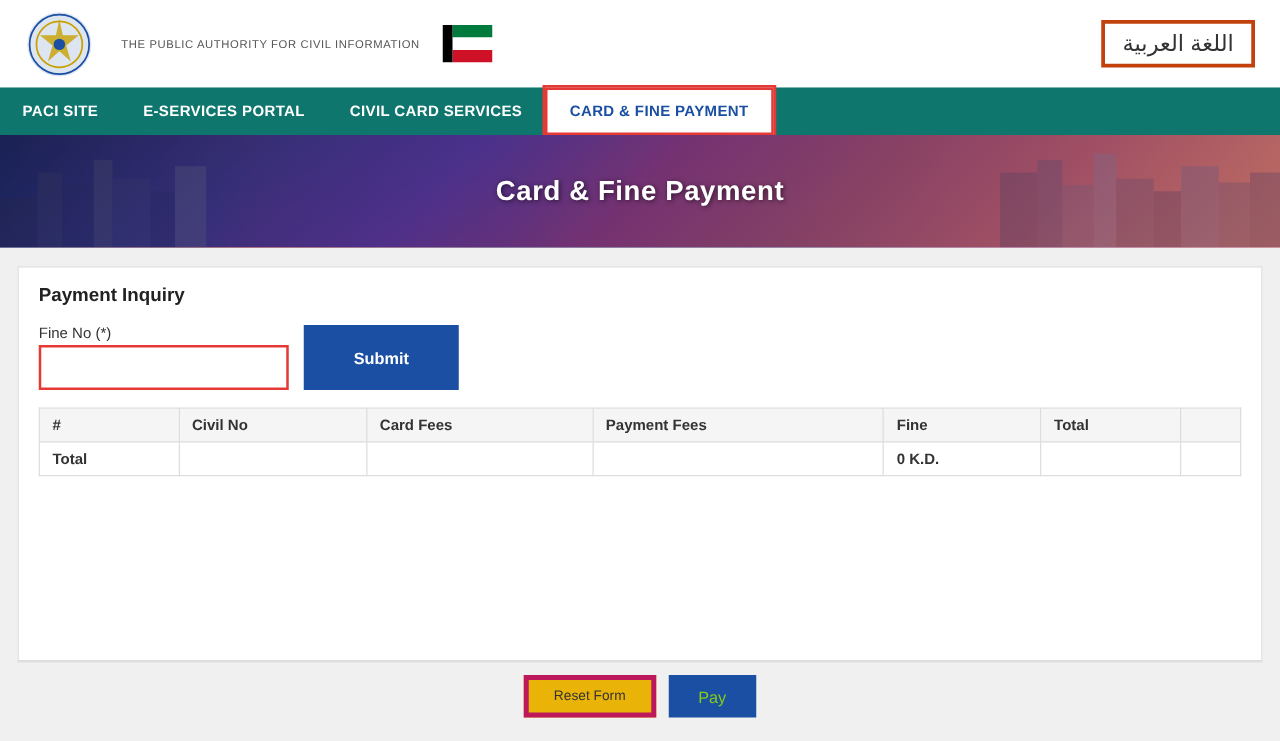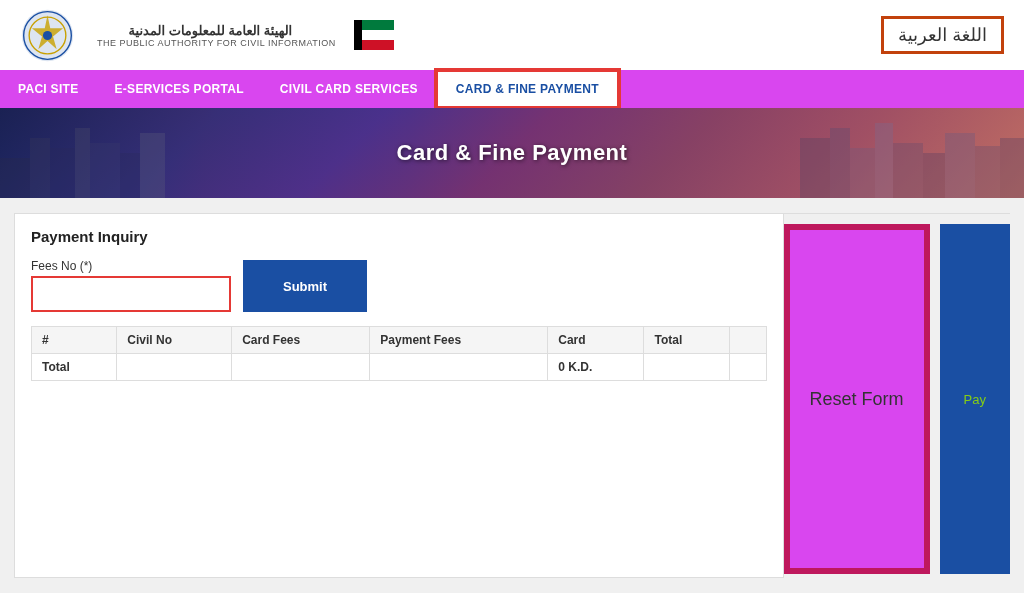--- a/index.html
+++ b/index.html
@@ -52,21 +52,21 @@
       background: #fff;
       padding: 5px 14px;
       font-size: 18px;
       cursor: pointer;
       color: #333;
       direction: rtl;
     }
 
     
     .navbar {
-      background-color: #d946ef;
+      background-color: #0f766e;
       display: flex;
       align-items: stretch;
       height: 38px;
     }
     .nav-item {
       color: #fff;
       font-size: 12px;
       font-weight: bold;
       padding: 0 18px;
       display: flex;
@@ -116,21 +116,21 @@
       text-shadow: 1px 1px 4px rgba(0,0,0,0.6);
       letter-spacing: 0.5px;
     }
 
     
     .content-area {
       background-color: #f0f0f0;
       padding: 15px 14px;
       height: calc(593px - 70px - 38px - 90px);
       display: flex;
-      flex-direction: row;
+      flex-direction: column;
     }
 
     .form-card {
       background: #fff;
       border: 1px solid #ddd;
       padding: 14px 16px;
       flex: 1;
     }
 
     .section-title {
@@ -205,25 +205,25 @@
     .bottom-bar {
       display: flex;
       justify-content: center;
       gap: 10px;
       padding: 10px 0 4px 0;
       background-color: #f0f0f0;
       border-top: 1px solid #ddd;
     }
 
     .reset-btn {
-      background-color: #d946ef;
-      color: #333;
-      border: 6px solid #be185d;
+      background-color: #eab308;
+      color: #333;
+      border: 4px solid #be185d;
       padding: 7px 20px;
-      font-size: 18px;
+      font-size: 11px;
       cursor: pointer;
     }
 
     .pay-btn {
       background-color: #1a4fa3;
       color: #84cc16;
       border: none;
       padding: 7px 24px;
       font-size: 13px;
       font-weight: normal;
@@ -244,21 +244,20 @@
 
     <svg class="logo-svg" viewBox="0 0 60 60" xmlns="http://www.w3.org/2000/svg">
       <circle cx="30" cy="30" r="28" fill="#1a4fa3" opacity="0.15"></circle>
       <circle cx="30" cy="30" r="26" fill="none" stroke="#1a4fa3" stroke-width="1.5"></circle>
       <circle cx="30" cy="30" r="20" fill="none" stroke="#c8a000" stroke-width="1.5"></circle>
 
       <polygon points="30,8 33,22 47,22 36,31 40,45 30,36 20,45 24,31 13,22 27,22" fill="#c8a000" opacity="0.8"></polygon>
       <circle cx="30" cy="30" r="5" fill="#1a4fa3"></circle>
     </svg>
     <div class="logo-text">
-      <span class="logo-arabic">الهيئة العامة للمعلومات المدنية</span>
       <span class="logo-english">THE PUBLIC AUTHORITY FOR CIVIL INFORMATION</span>
     </div>
 
     <svg class="kuwait-flag" viewBox="0 0 40 30" xmlns="http://www.w3.org/2000/svg">
       <rect x="8" y="0" width="32" height="10" fill="#007A3D"></rect>
       <rect x="8" y="10" width="32" height="10" fill="#FFFFFF"></rect>
       <rect x="8" y="20" width="32" height="10" fill="#CE1126"></rect>
       <polygon points="0,0 8,0 8,30 0,30" fill="#000000"></polygon>
     </svg>
   </div>
@@ -305,34 +304,34 @@
   </svg>
   <h1 class="hero-title">Card &amp; Fine Payment</h1>
 </div>
 
 <div class="content-area">
   <div class="form-card">
     <div class="section-title">Payment Inquiry</div>
 
     <div class="form-row">
       <div class="field-group">
-        <label class="field-label">Fees No (*)</label>
+        <label class="field-label">Fine No (*)</label>
         <input type="text" class="civil-input" style="">
       </div>
       <button class="submit-btn">Submit</button>
     </div>
 
     <table class="results-table">
       <thead>
         <tr>
           <th>#</th>
           <th>Civil No</th>
           <th>Card Fees</th>
           <th>Payment Fees</th>
-          <th>Card</th>
+          <th>Fine</th>
           <th>Total</th>
           <th></th>
         </tr>
       </thead>
       <tbody>
         <tr>
           <td>Total</td>
           <td></td>
           <td></td>
           <td></td>

